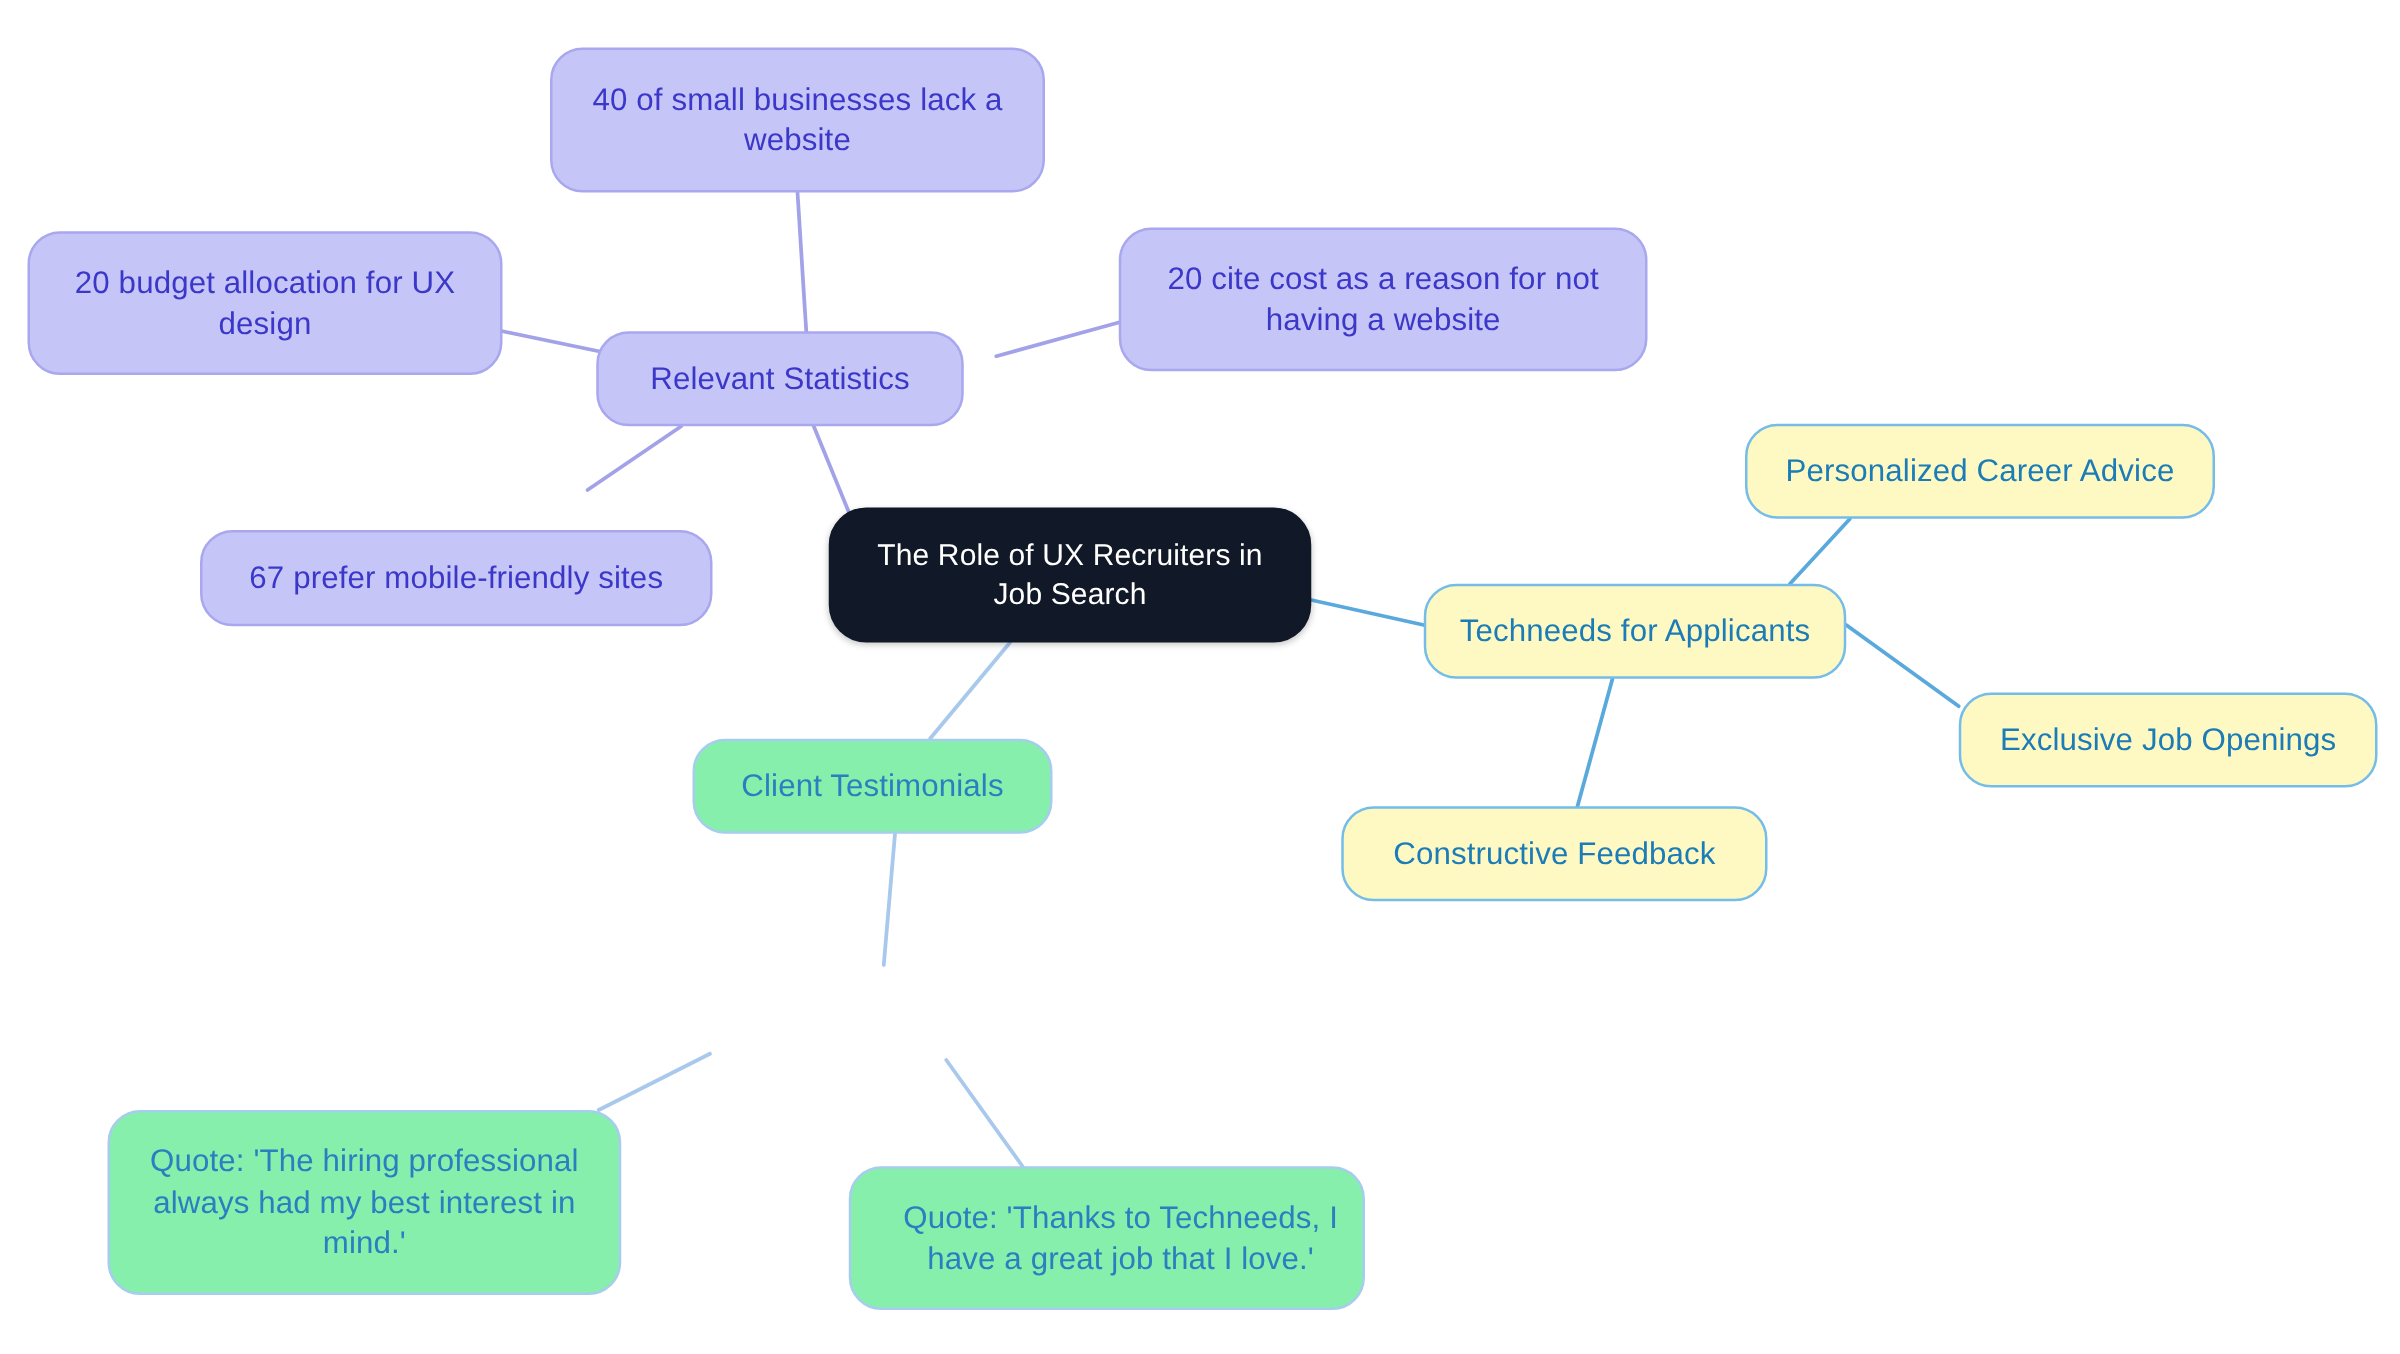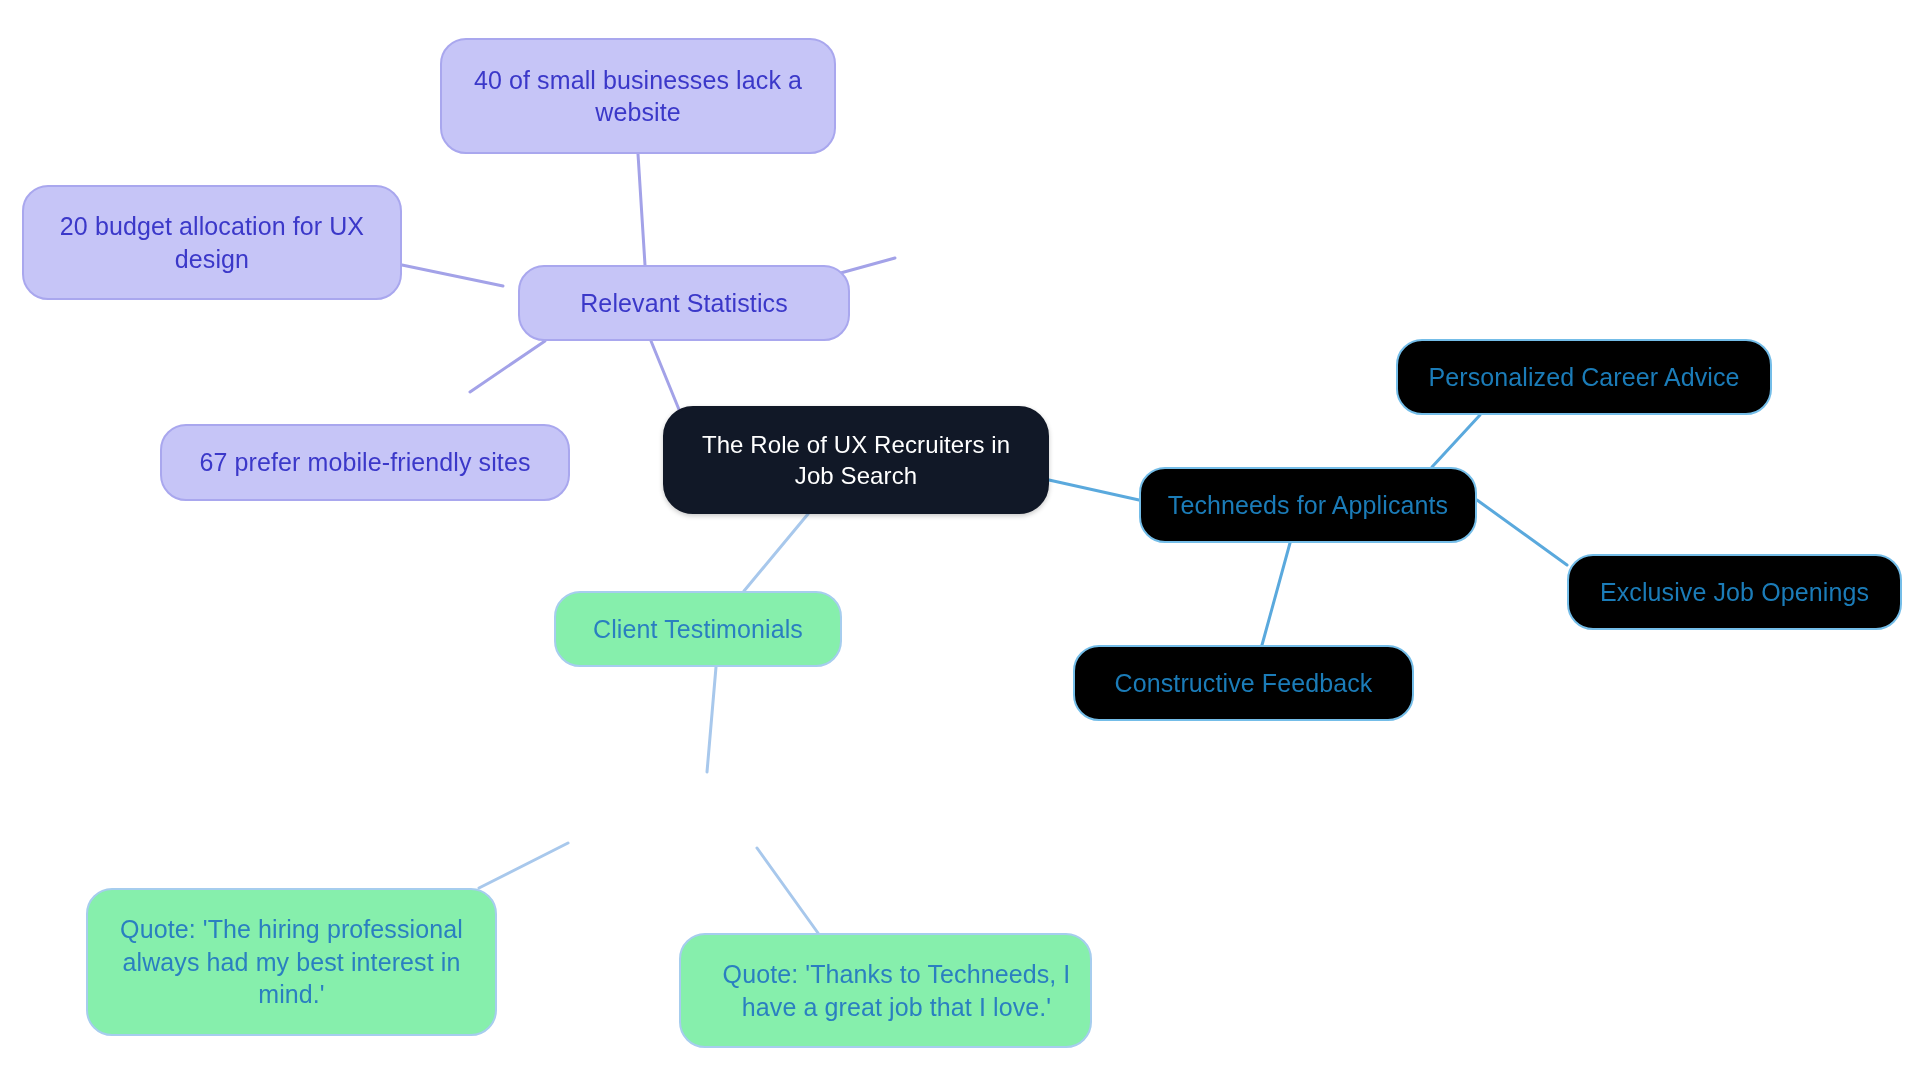--- a/index.html
+++ b/index.html
@@ -53,21 +53,21 @@
     border-radius: 30px;
     box-shadow: 0 2px 5px rgba(0,0,0,0.22);
   }
   .node.purple {
     background: #c6c5f7;
     border-color: #a9a7ee;
     color: #3b38c9;
     font-size: 25px;
   }
   .node.blue {
-    background: #000000;
+    background: #fef9c3;
     border-color: #74bde8;
     color: #1b7cb8;
     font-size: 25px;
   }
   .node.paleblue {
     background: #86efac;
     border-color: #a6cdee;
     color: #2a7fc0;
     font-size: 25px;
   }
@@ -91,34 +91,38 @@
       <line x1="716" y1="667" x2="707" y2="772" stroke="#a8c8ec" stroke-width="3" stroke-linecap="round"></line>
       <line x1="568" y1="843" x2="479" y2="888" stroke="#a8c8ec" stroke-width="3" stroke-linecap="round"></line>
       <line x1="757" y1="848" x2="818" y2="933" stroke="#a8c8ec" stroke-width="3" stroke-linecap="round"></line>
     </svg>
 
   <div class="node central" style="left: 663px; top: 406px; width: 386px; height: 108px;">
     <span class="node-label">The Role of UX Recruiters in
 Job Search</span>
   </div>
 
-  <div class="node purple" style="left: 518px; top: 265px; width: 332px; height: 76px;">
+  <div class="node purple" style="left: 477px; top: 265px; width: 294px; height: 76px;">
     <span class="node-label">Relevant Statistics</span>
   </div>
 
   <div class="node purple" style="left: 440px; top: 38px; width: 396px; height: 116px;">
     <span class="node-label">40 of small businesses lack a
 website</span>
   </div>
 
   <div class="node purple" style="left: 22px; top: 185px; width: 380px; height: 115px;">
     <span class="node-label">20 budget allocation for UX
 design</span>
   </div>
 
+  <div class="node purple" style="left: 895px; top: 182px; width: 423px; height: 115px;">
+    <span class="node-label">20 cite cost as a reason for not
+having a website</span>
+  </div>
 
   <div class="node purple" style="left: 160px; top: 392px; width: 410px; height: 77px; margin-top: 32px;">
     <span class="node-label">67 prefer mobile-friendly sites</span>
   </div>
 
   <div class="node blue" style="left: 1139px; top: 467px; width: 338px; height: 76px;">
     <span class="node-label">Techneeds for Applicants</span>
   </div>
 
   <div class="node blue" style="left: 1396px; top: 339px; width: 376px; height: 76px;">

